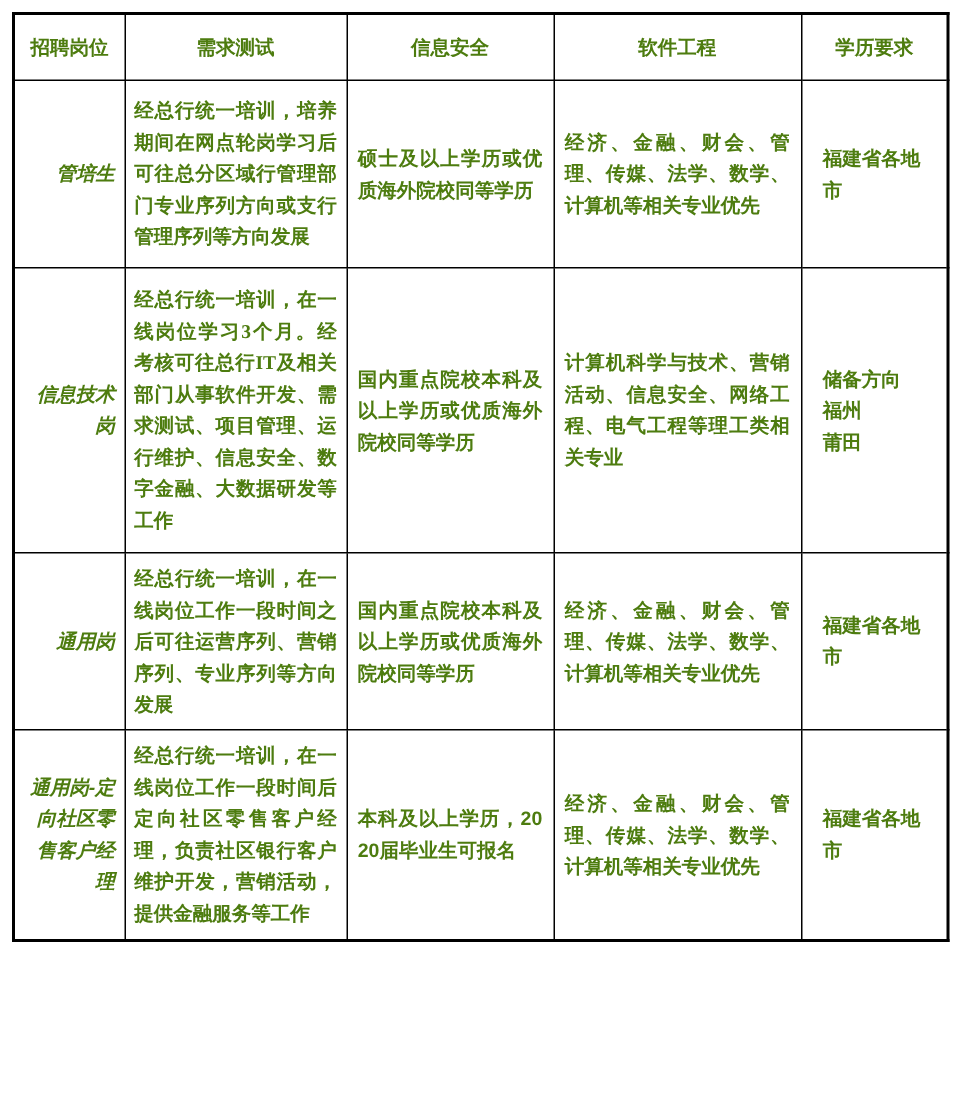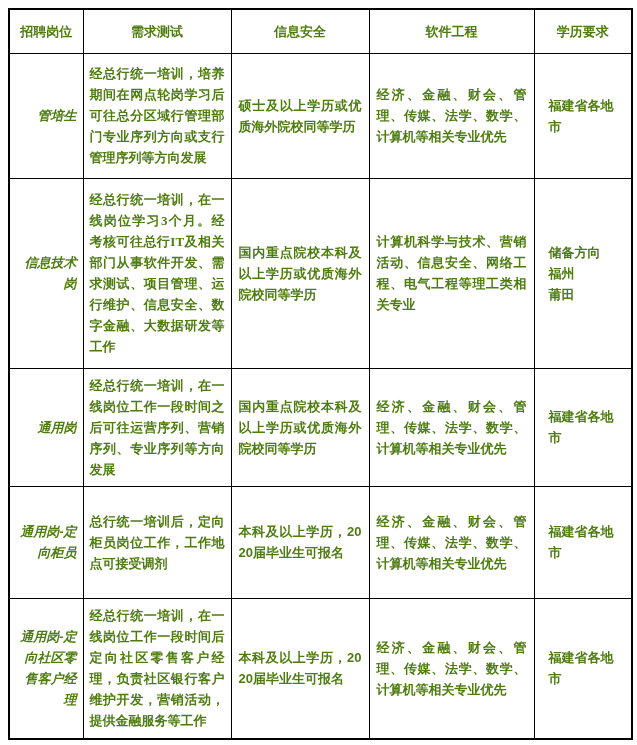--- a/index.html
+++ b/index.html
@@ -110,27 +110,20 @@
 福州
 莆田</td>
       </tr>
       <tr class="r2">
         <td class="c-pos">通用岗</td>
         <td class="c-dir">经总行统一培训，在一线岗位工作一段时间之后可往运营序列、营销序列、专业序列等方向发展</td>
         <td class="c-edu">国内重点院校本科及以上学历或优质海外院校同等学历</td>
         <td class="c-major">经济、金融、财会、管理、传媒、法学、数学、计算机等相关专业优先</td>
         <td class="c-loc">福建省各地市</td>
       </tr>
-      <tr class="r3">
-        <td class="c-pos">通用岗-定向柜员</td>
-        <td class="c-dir">总行统一培训后，定向柜员岗位工作，工作地点可接受调剂</td>
-        <td class="c-edu">本科及以上学历，2020届毕业生可报名</td>
-        <td class="c-major">经济、金融、财会、管理、传媒、法学、数学、计算机等相关专业优先</td>
-        <td class="c-loc">福建省各地市</td>
-      </tr>
       <tr class="r4">
         <td class="c-pos">通用岗-定向社区零售客户经理</td>
         <td class="c-dir">经总行统一培训，在一线岗位工作一段时间后定向社区零售客户经理，负责社区银行客户维护开发，营销活动，提供金融服务等工作</td>
         <td class="c-edu">本科及以上学历，2020届毕业生可报名</td>
         <td class="c-major">经济、金融、财会、管理、传媒、法学、数学、计算机等相关专业优先</td>
         <td class="c-loc">福建省各地市</td>
       </tr>
     </tbody>
   </table>
 </div>

